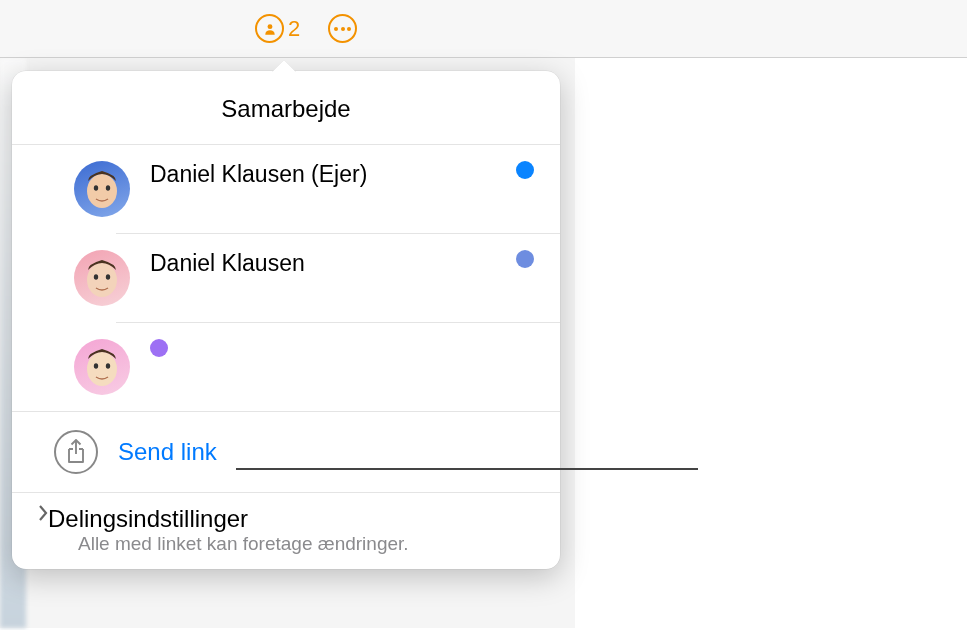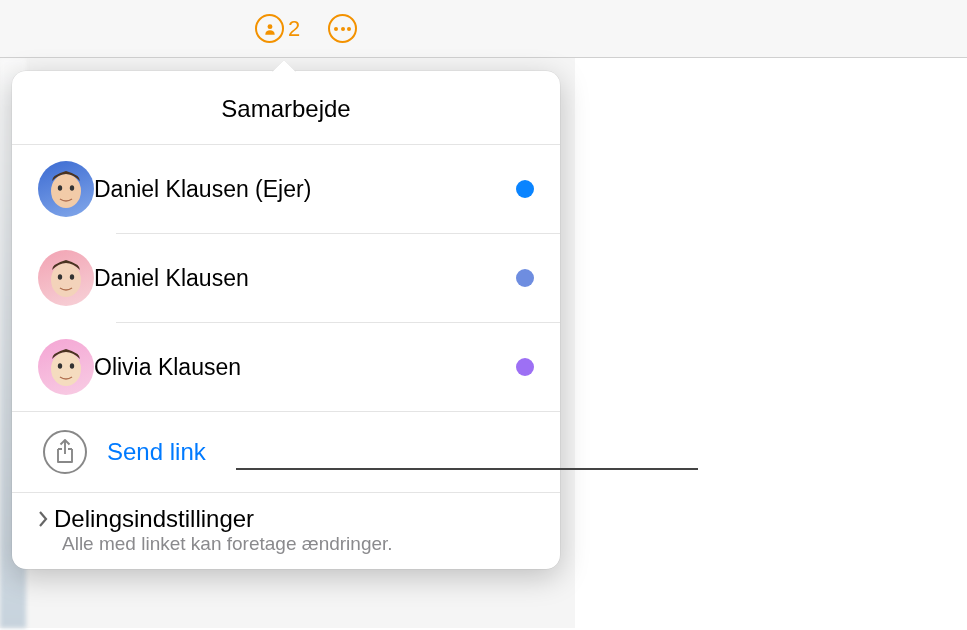--- a/index.html
+++ b/index.html
@@ -92,23 +92,24 @@
     .popover-title {
       text-align: center;
       font-size: 24px;
       font-weight: 500;
       color: #000;
       padding: 24px 0 21px 0;
       border-bottom: 1px solid #e4e4e4;
     }
     .participant-row {
       display: flex;
-      align-items: center;
       padding: 16px 26px 16px 26px;
-      cursor: pointer;
+      gap: 20px;
+      cursor: pointer;
+      margin-left: 36px;
     }
     .participant-divider {
       height: 1px;
       background: #e4e4e4;
       margin-left: 104px;
     }
     .avatar {
       width: 56px;
       height: 56px;
       border-radius: 50%;
@@ -134,20 +135,21 @@
     .section-divider {
       height: 1px;
       background: #e4e4e4;
     }
     .send-link-row {
       display: flex;
       align-items: center;
       padding: 18px 22px 18px 26px;
       gap: 20px;
       cursor: pointer;
+      margin-left: 11px;
     }
     .share-icon-circle {
       width: 44px;
       height: 44px;
       border: 2px solid #888;
       border-radius: 50%;
       display: flex;
       align-items: center;
       justify-content: center;
       flex-shrink: 0;
@@ -157,38 +159,36 @@
       font-size: 24px;
       color: #007aff;
       font-weight: 400;
     }
     .settings-row {
       padding: 12px 26px 14px 26px;
       cursor: pointer;
     }
     .settings-header {
       display: flex;
-      align-items: center;
-      gap: 6px;
     }
     .chevron-right {
       width: 10px;
       height: 16px;
       flex-shrink: 0;
     }
     .settings-title {
       font-size: 24px;
       color: #000;
       font-weight: 400;
     }
     .settings-subtitle {
       font-size: 19px;
       color: #8a8a8d;
       margin-top: 0;
-      margin-left: 24px;
+      margin-left: 40px;
     }
     .callout-line {
       position: absolute;
       top: 468px;
       left: 236px;
       width: 462px;
       height: 2px;
       background: #444;
     }
     .bg-blur {
@@ -276,21 +276,20 @@
       <div class="participant-row">
         <div class="avatar" style="background: linear-gradient(160deg, rgb(244, 165, 212), rgb(248, 205, 228));">
           <svg width="56" height="56" viewBox="0 0 56 56">
     <ellipse cx="28" cy="30" rx="15" ry="17" fill="#f5dcbf"></ellipse>
     <ellipse cx="22" cy="27" rx="2.2" ry="2.8" fill="#333"></ellipse>
     <ellipse cx="34" cy="27" rx="2.2" ry="2.8" fill="#333"></ellipse>
     <path d="M22 38 Q28 42 34 38" stroke="#b07050" stroke-width="1.5" fill="none"></path>
     <path d="M14 20 Q28 6 42 20 Q42 14 28 10 Q14 14 14 20Z" fill="#4a3320"></path>
   </svg>
         </div>
-        <span class="participant-name">Olivia Klausen</span>
         <div class="status-dot" style="background: rgb(157, 112, 244);"></div>
       </div>
     </div>
 
   <div class="section-divider"></div>
 
   <div class="send-link-row">
     <div class="share-icon-circle">
       <svg width="20" height="26" viewBox="0 0 20 26" fill="none" stroke="#888" stroke-width="1.9">
         <path d="M10 1 L10 15"></path>

